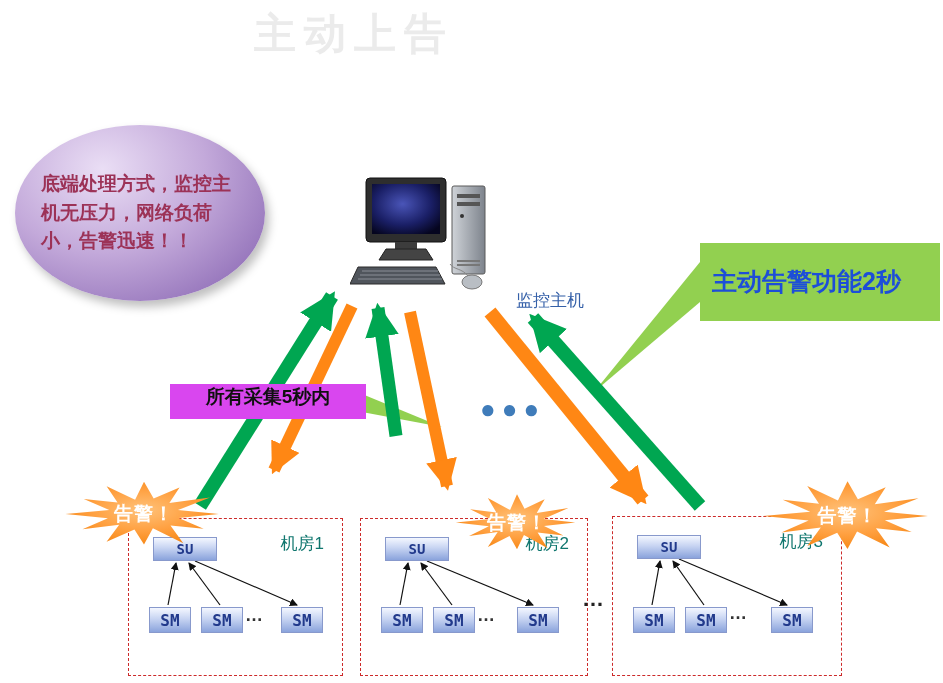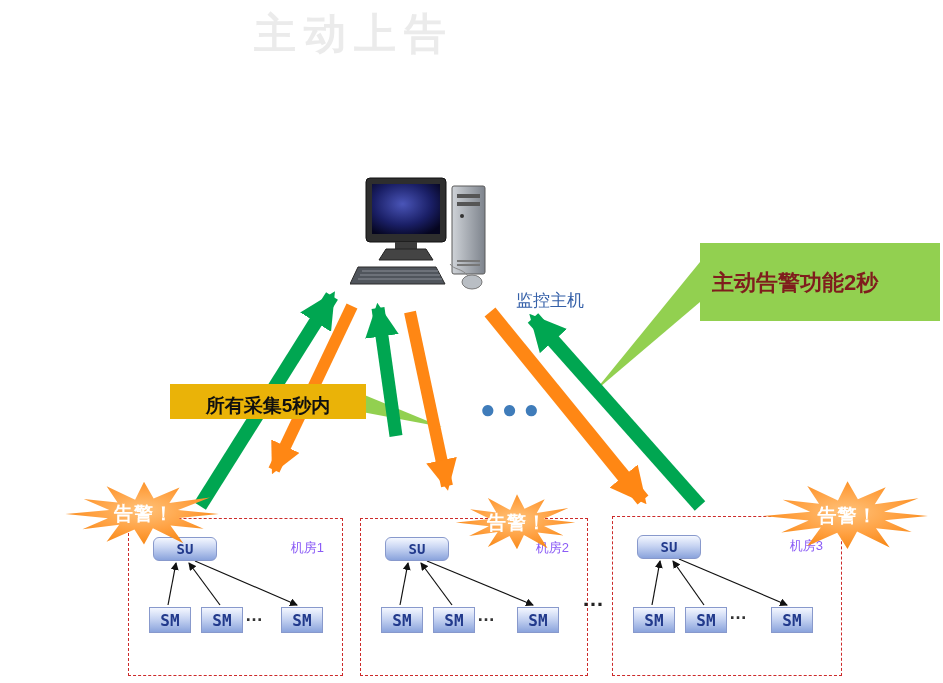--- a/index.html
+++ b/index.html
@@ -17,54 +17,57 @@
 
   
   .computer{position:absolute;left:350px;top:172px;width:155px;height:125px;z-index:2;}
 
   .host-label{position:absolute;left:516px;top:279px;font-size:17px;color:#3560a8;margin-top:10px;}
 
   
   .overlay{position:absolute;left:0;top:0;width:943px;height:683px;z-index:3;pointer-events:none;}
 
   
-  .collect-banner{position:absolute;left:170px;top:384px;width:196px;height:35px;background:#eab308;
-                  display:flex;align-items:flex-end;justify-content:center;z-index:4;}
+  .collect-banner{position:absolute;left:170px;top:384px;width:196px;height:35px;background:#d946ef;
+                  display:flex;align-items:flex-start;justify-content:center;z-index:4;}
   .collect-banner span{font-size:19px;font-weight:bold;color:#101010;}
   .right-callout{position:absolute;left:700px;top:243px;width:240px;height:78px;background:#92d050;
                  display:flex;flex-direction:column;justify-content:center;padding-left:12px;box-sizing:border-box;z-index:4;}
-  .right-callout div{font-size:22px;font-weight:bold;color:#7f1d1d;line-height:1.5;}
+  .right-callout div{font-size:25px;font-weight:bold;color:#1d4ed8;line-height:1.5;}
 
   .center-dots{position:absolute;left:480px;top:394px;font-size:26px;letter-spacing:6px;color:#3f7cba;z-index:2;}
 
   
   .star{position:absolute;display:flex;align-items:center;justify-content:center;z-index:6;font-family:Liberation Mono, monospace;}
   .star svg{position:absolute;left:0;top:0;width:100%;height:100%;}
   .star span{position:relative;color:#ffffff;font-weight:bold;font-size:19px;letter-spacing:1px;z-index:1;}
 
   
   .room{position:absolute;border:1px dashed #cc2a2a;z-index:2;}
-  .room-label{position:absolute;top:20px;right:18px;font-size:13px;color:#8b5cf6;}
+  .room-label{position:absolute;top:13px;right:18px;font-size:17px;color:#0f766e;}
   .node{position:absolute;display:flex;align-items:center;justify-content:center;
         background:linear-gradient(to bottom,#f4f7ff 0%,#c7d4f2 45%,#8aa3dc 100%);
         border:1px solid #8899cc;color:#223a8c;font-family:"DejaVu Sans Mono", monospace;font-weight:bold;}
-  .su{left:24px;top:18px;width:62px;height:22px;font-size:14px;border-radius:6px;}
+  .su{left:24px;top:18px;width:62px;height:22px;font-size:14px;}
   .sm{top:88px;width:40px;height:24px;font-size:16px;}
   .sm-ellipsis{position:absolute;left:116px;top:86px;font-size:18px;font-weight:bold;color:#333;}
   .room-arrows{position:absolute;left:0;top:0;width:100%;height:100%;}
 
   .more-ellipsis{position:absolute;left:582px;top:586px;font-size:22px;font-weight:bold;color:#222;z-index:2;}
 </style>
 </head>
 <body>
 
 <div class="canvas">
 
   <h1 class="title">主动上告</h1>
 
+  <div class="left-callout">
+    <p>底端处理方式，监控主机无压力，网络负荷小，告警迅速！！</p>
+  </div>
 
   <svg class="computer" viewBox="0 0 155 125">
     <defs>
       <radialGradient id="screenGrad" cx="45%" cy="40%" r="70%">
         <stop offset="0%" stop-color="#4a55b8"></stop>
         <stop offset="60%" stop-color="#1a1f66"></stop>
         <stop offset="100%" stop-color="#05051f"></stop>
       </radialGradient>
       <linearGradient id="towerGrad" x1="0" y1="0" x2="1" y2="0">
         <stop offset="0%" stop-color="#cfd3d8"></stop>

